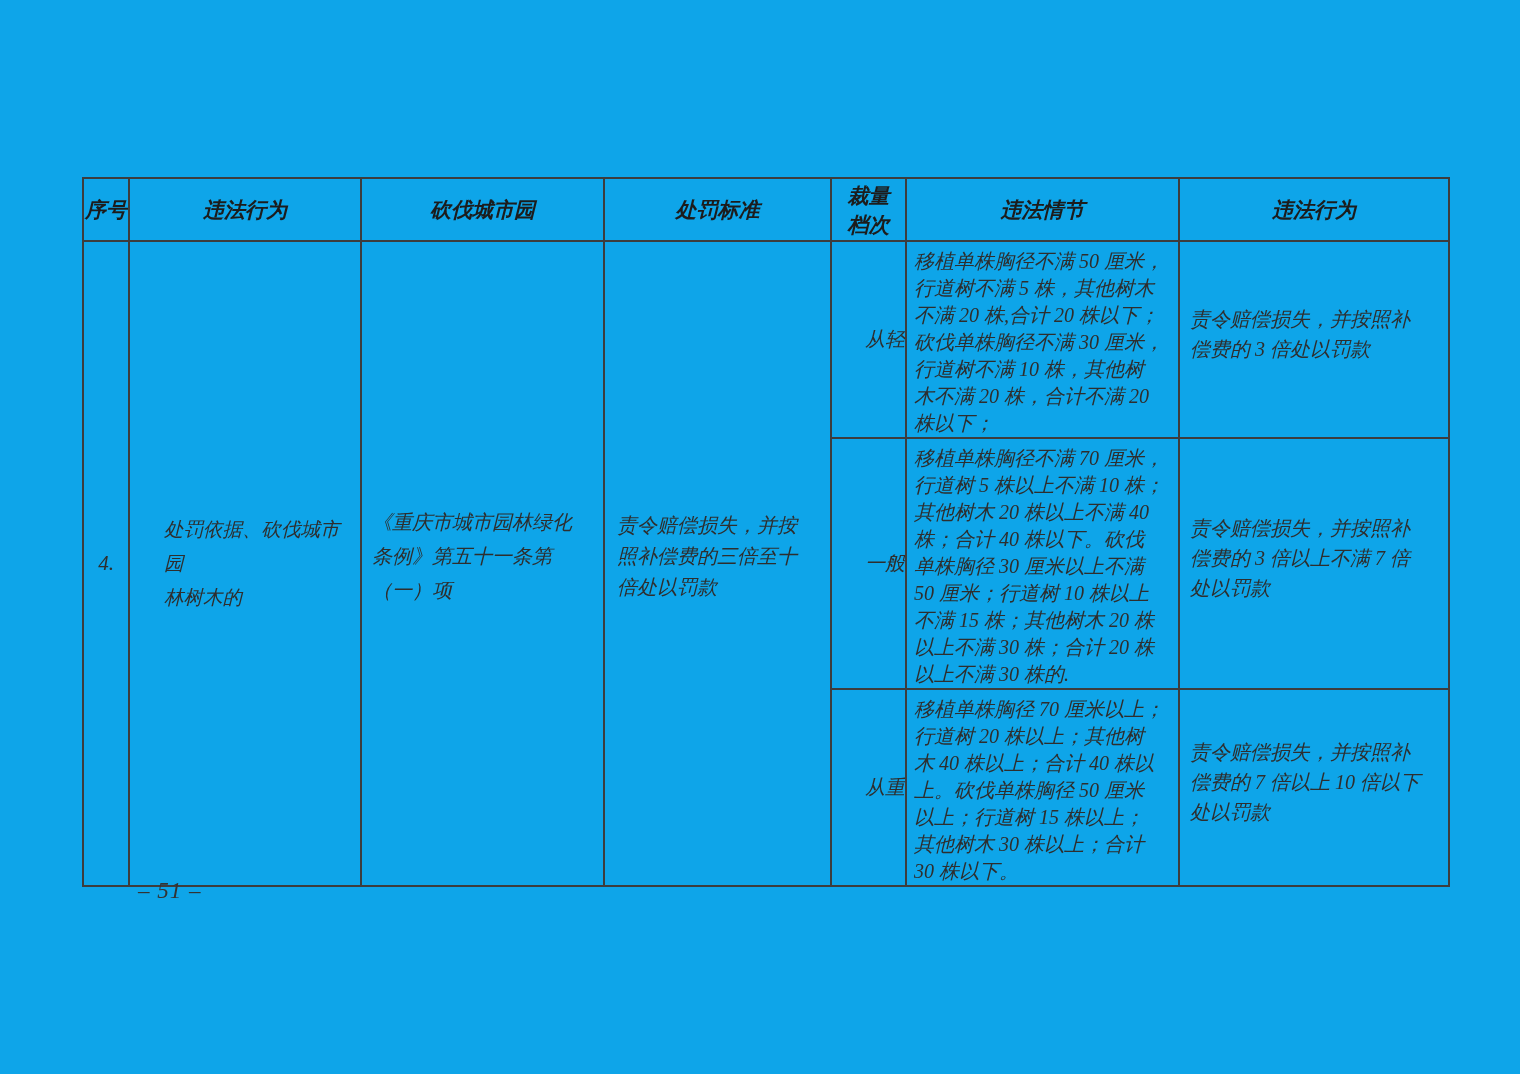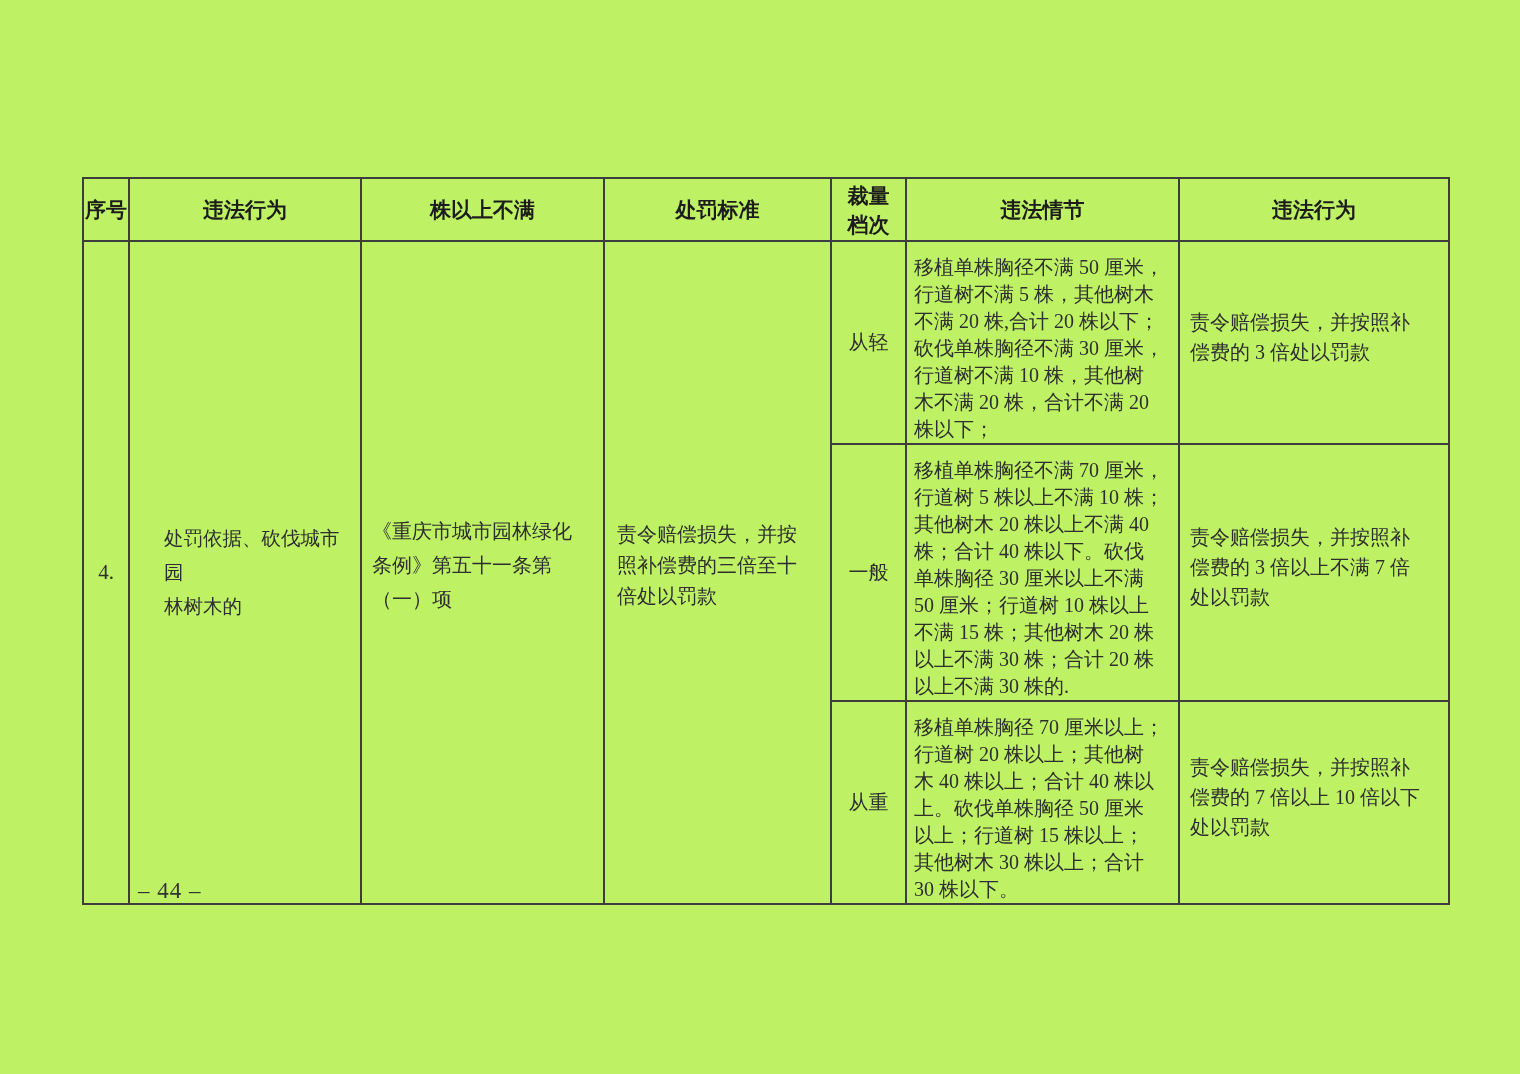--- a/index.html
+++ b/index.html
@@ -5,24 +5,25 @@
 <style>
   html, body {
     margin: 0;
     padding: 0;
     background: #ffffff;
   }
   .page {
     position: relative;
     width: 1520px;
     height: 1074px;
-    background: #bef264;
+    background: #0ea5e9;
     overflow: hidden;
     font-family: "Liberation Serif", serif;
     color: #2e2e2e;
+    font-style: italic;
   }
   table.ptable {
     position: absolute;
     left: 82px;
     top: 177px;
     width: 1366px;
     border-collapse: collapse;
     table-layout: fixed;
   }
   .ptable th, .ptable td {
@@ -62,30 +63,30 @@
     white-space: pre-line;
   }
   td.cell-standard {
     vertical-align: middle;
     font-size: 20px;
     line-height: 31px;
     padding: 0 4px 14px 12px;
     white-space: pre-line;
   }
   td.cell-level {
-    text-align: center;
+    text-align: right;
     vertical-align: middle;
     font-size: 20px;
     padding: 0;
   }
   td.cell-circumstance {
     vertical-align: top;
     font-size: 20px;
     line-height: 27px;
-    padding: 12px 4px 0 7px;
+    padding: 6px 4px 0 7px;
     white-space: pre-line;
   }
   td.cell-criterion {
     vertical-align: middle;
     font-size: 20px;
     line-height: 30px;
     padding: 0 4px 12px 10px;
     white-space: pre-line;
   }
   .page-number {
@@ -110,21 +111,21 @@
       <col style="width:243px">
       <col style="width:227px">
       <col style="width:75px">
       <col style="width:273px">
       <col style="width:270px">
     </colgroup>
     <tbody>
         <tr style="height:63px;">
       <th>序号</th>
       <th>违法行为</th>
-      <th>株以上不满</th>
+      <th>砍伐城市园</th>
       <th>处罚标准</th>
       <th>裁量
 档次</th>
       <th>违法情节</th>
       <th>违法行为</th>
     </tr>
     <tr style="height:191px;">
       <td class="cell-serial" rowspan="3">4.</td>
       <td class="cell-behavior" rowspan="3">处罚依据、砍伐城市园
 林树木的</td>
@@ -169,15 +170,15 @@
 以上；行道树 15 株以上；
 其他树木 30 株以上；合计
 30 株以下。</td>
       <td class="cell-criterion">责令赔偿损失，并按照补
 偿费的 7 倍以上 10 倍以下
 处以罚款</td>
     </tr>
   </tbody>
     </table>
 
-  <div class="page-number">– 44 –</div>
+  <div class="page-number">– 51 –</div>
 
 </div>
 
 </body></html>

